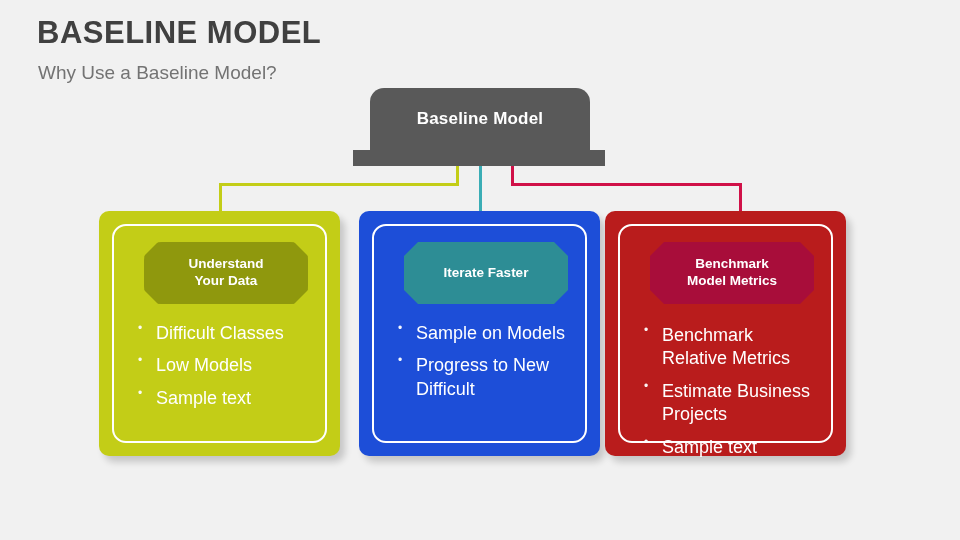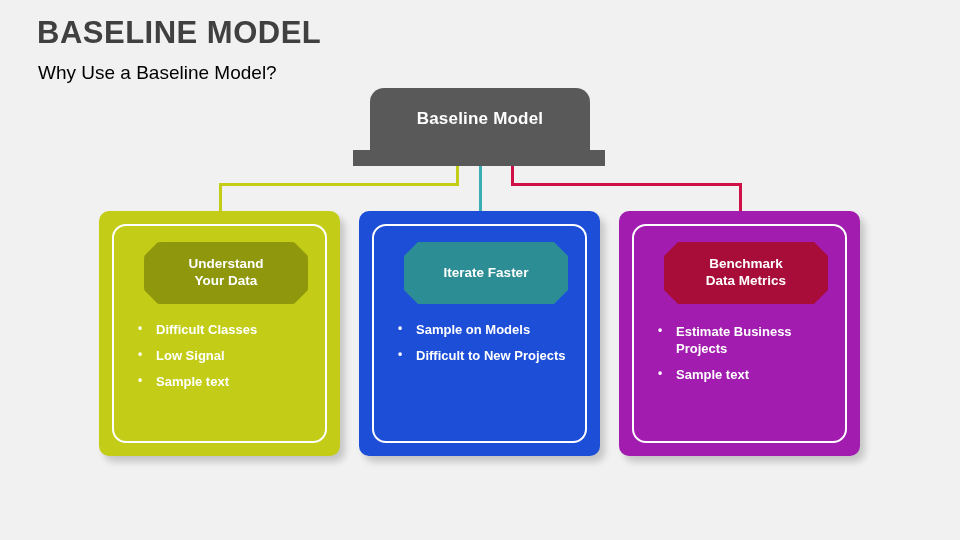--- a/index.html
+++ b/index.html
@@ -13,21 +13,21 @@
   .slide{position:absolute;inset:0;}
 
   
   .title{
     position:absolute;left:37px;top:16px;
     font-size:31px;font-weight:bold;letter-spacing:.5px;
     color:#404040;line-height:1.1;
   }
   .subtitle{
     position:absolute;left:38px;top:62px;
-    font-size:19px;font-weight:normal;color:#000000;
+    font-size:19px;font-weight:normal;color:#737373;
   }
 
   
   .top-node{
     position:absolute;left:370px;top:88px;width:220px;height:62px;
     background:#595959;border-radius:14px 14px 0 0;
     display:flex;align-items:center;justify-content:center;
   }
   .top-node-label{
     color:#ffffff;font-size:17px;font-weight:bold;letter-spacing:.2px;
@@ -43,21 +43,21 @@
   .conn-h{height:3px;}
 
   
   .panel{
     position:absolute;top:211px;width:241px;height:245px;
     border-radius:10px;
     box-shadow:5px 6px 7px rgba(0,0,0,.18);
   }
   .panel.green{left:99px;background:#c3cd17;}
   .panel.teal {left:359px;background:#1d4ed8;}
-  .panel.red  {left:619px;background:#a21caf;}
+  .panel.red  {left:605px;background:#b91c1c;}
 
   .panel-inner{
     position:absolute;left:13px;top:13px;right:13px;bottom:13px;
     border:2px solid #ffffff;border-radius:14px;
   }
 
   
   .badge{
     position:absolute;left:30px;top:16px;width:164px;height:62px;
     clip-path:polygon(14px 0,150px 0,164px 14px,164px 48px,150px 62px,
@@ -72,21 +72,21 @@
   .badge-label{
     color:#ffffff;font-size:13.5px;font-weight:bold;line-height:1.25;
   }
 
   .bullets{
     position:absolute;left:18px;right:12px;top:96px;
     list-style:none;margin:0;padding:0;
   }
   .bullets li{
     position:relative;
-    color:#ffffff;font-size:13px;font-weight:bold;
+    color:#ffffff;font-size:18px;font-weight:normal;
     line-height:1.3;margin-bottom:9px;padding-left:24px;
   }
   .bullets li::before{
     content:"\2022";
     position:absolute;left:6px;top:-1px;
     color:#ffffff;font-size:12px;opacity:.95;
   }
   .panel.teal .bullets{top:96px;}
   .panel.red  .bullets{top:98px;}
 </style>
@@ -113,43 +113,44 @@
   <div class="conn conn-h" style="left:511px;top:183px;width:231px;background:#d01148;"></div>
   <div class="conn conn-v" style="left:739px;top:183px;height:29px;background:#d01148;"></div>
 
   <div class="panel green">
     <div class="panel-inner">
       <div class="badge">
         <span class="badge-label"><span>Understand</span><br><span>Your Data</span></span>
       </div>
       <ul class="bullets">
         <li>Difficult Classes</li>
-        <li>Low Signal</li>
+        <li>Low Models</li>
         <li>Sample text</li>
       </ul>
     </div>
   </div>
 
   <div class="panel teal">
     <div class="panel-inner">
       <div class="badge">
         <span class="badge-label">Iterate Faster</span>
       </div>
       <ul class="bullets">
         <li>Sample on Models</li>
-        <li>Difficult to New Projects</li>
+        <li>Progress to New Difficult</li>
       </ul>
     </div>
   </div>
 
   <div class="panel red">
     <div class="panel-inner">
       <div class="badge">
-        <span class="badge-label"><span>Benchmark</span><br><span>Data Metrics</span></span>
+        <span class="badge-label"><span>Benchmark</span><br><span>Model Metrics</span></span>
       </div>
       <ul class="bullets">
+        <li>Benchmark Relative Metrics</li>
         <li>Estimate Business Projects</li>
         <li>Sample text</li>
       </ul>
     </div>
   </div>
 
 </div>
 
 </body></html>

